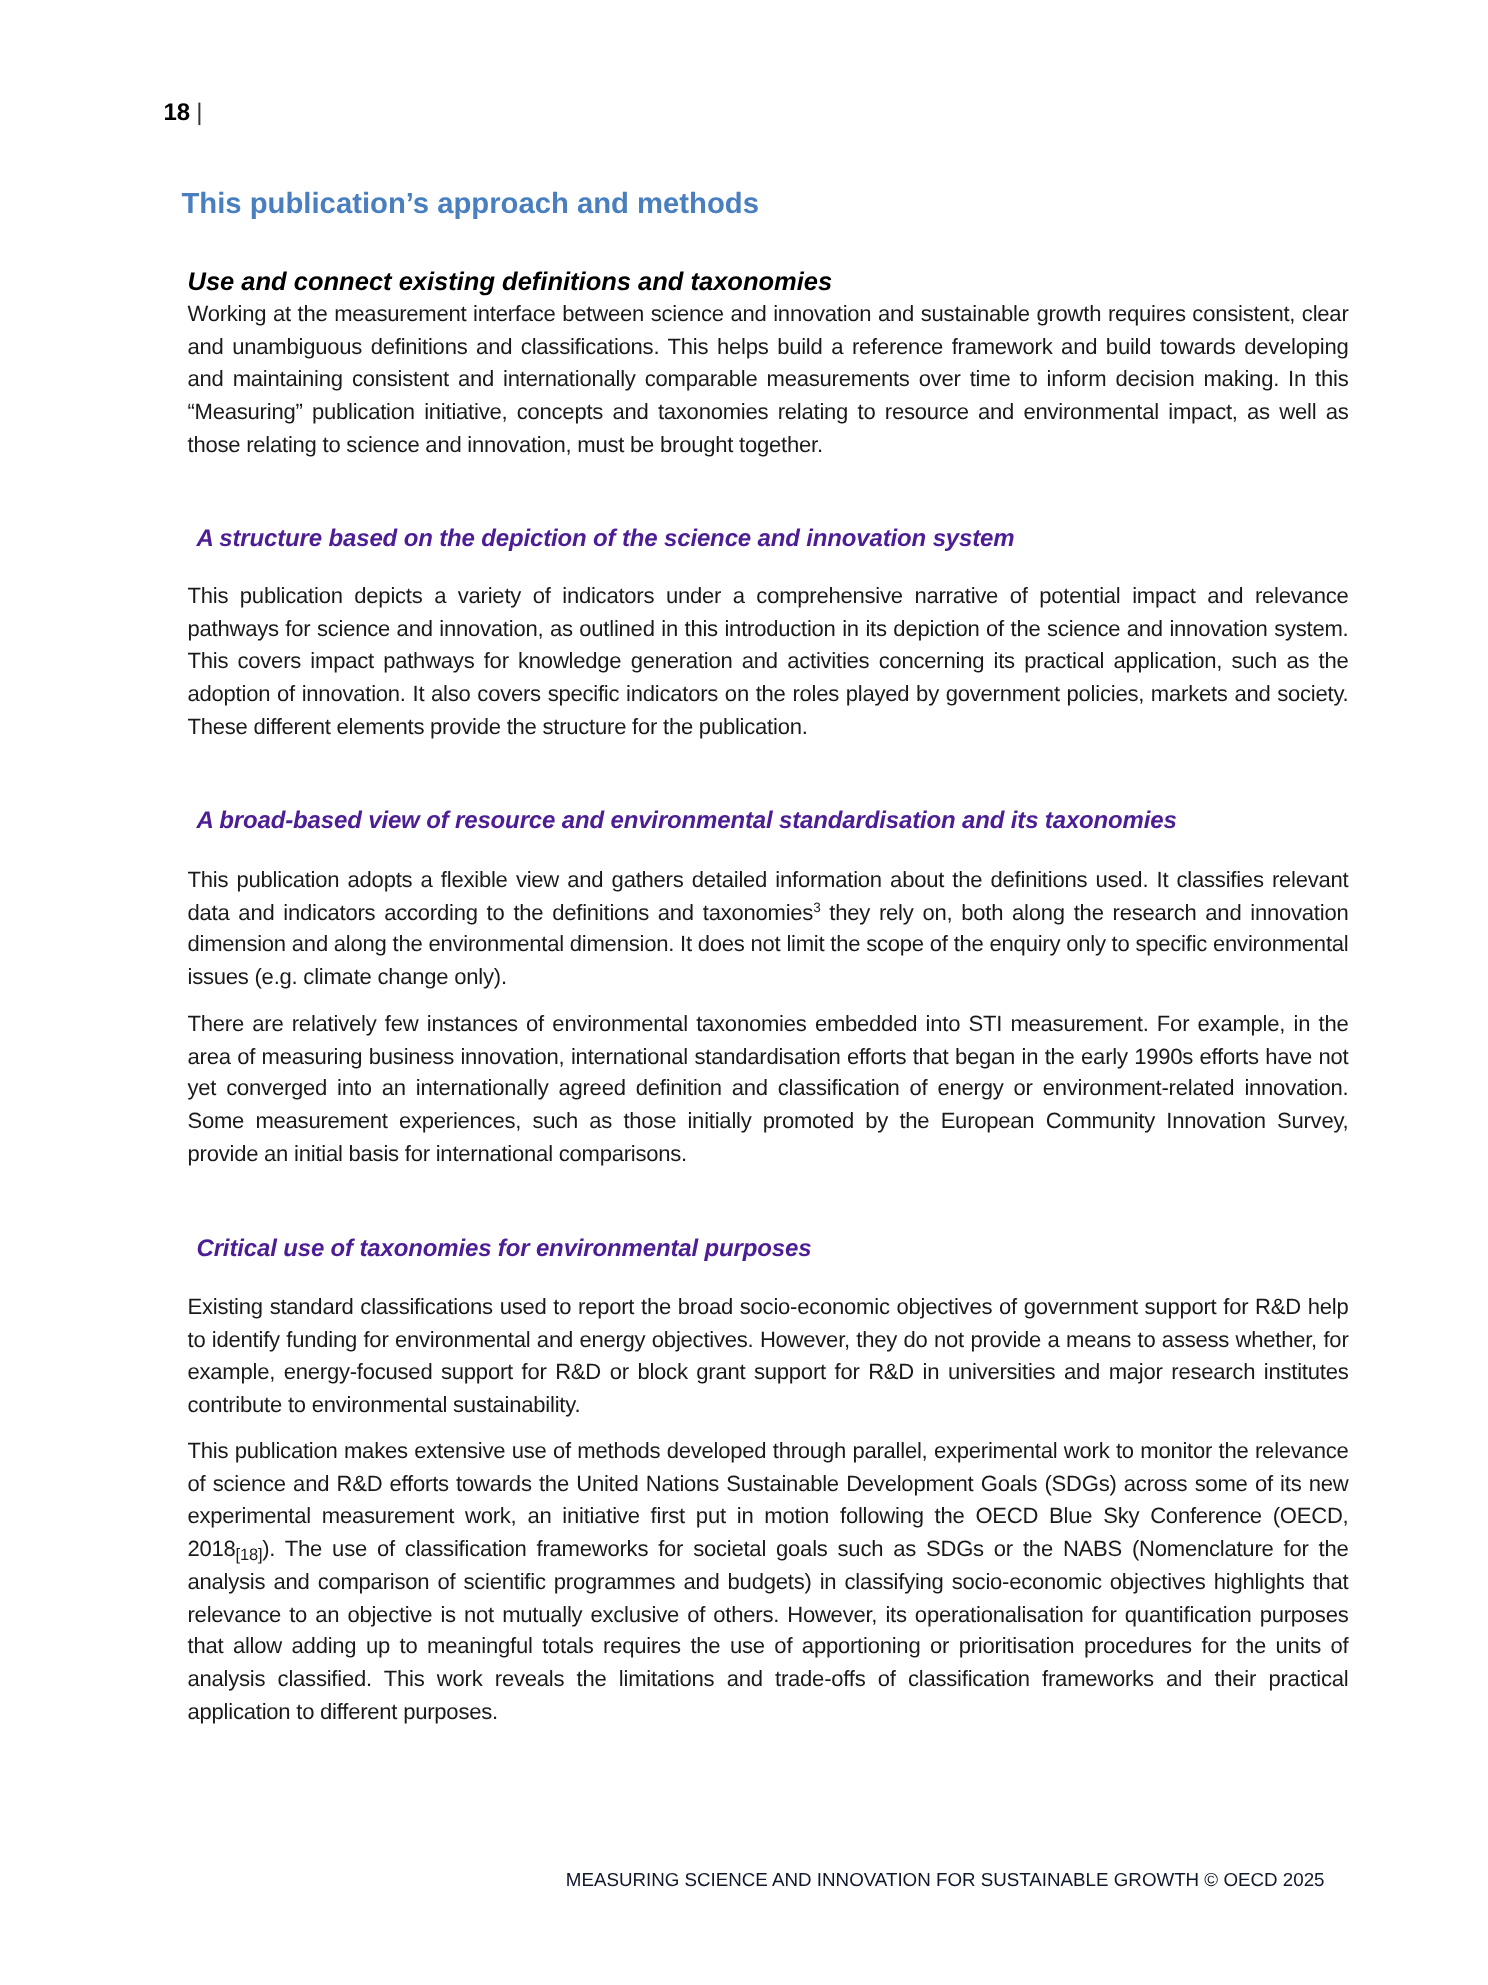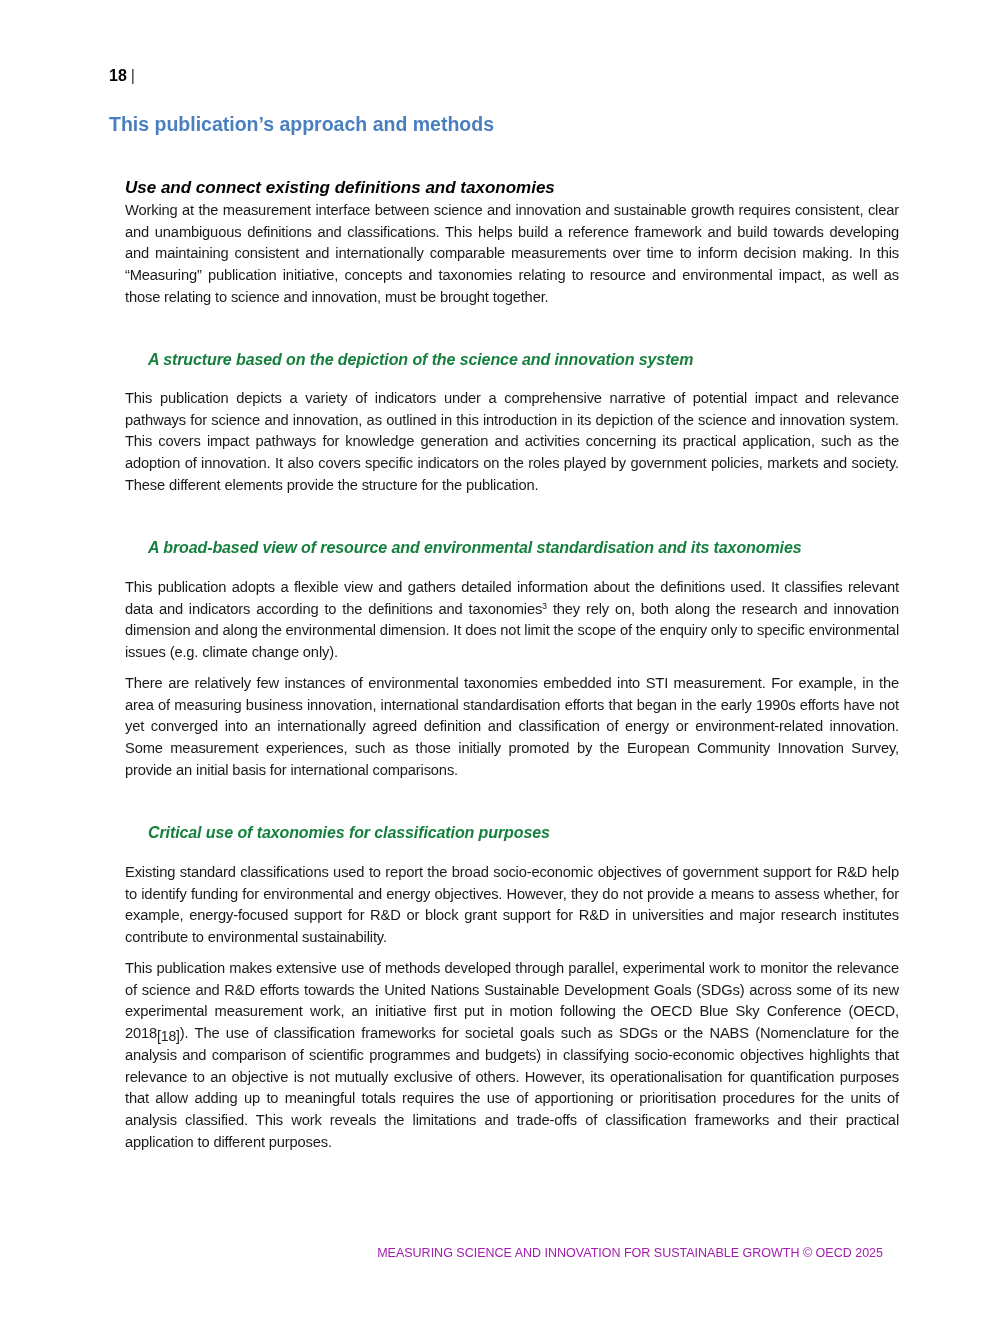--- a/index.html
+++ b/index.html
@@ -1,26 +1,26 @@
 <!DOCTYPE html>
 <html><head>
   <meta charset="utf-8">
   <style>
     html, body { margin: 0; padding: 0; background: #ffffff; }
     body { width: 992px; height: 1323px; position: relative; font-family: "Liberation Sans", sans-serif; color: #1a1a1a; }
     .page { position: absolute; left: 109px; top: 0; width: 774px; }
     .page-num { position: absolute; top: 67px; left: 0; font-size: 16px; font-weight: bold; color: #000; }
     .page-num .bar { font-weight: normal; margin-left: 4px; color: #333; }
-    .title { position: absolute; top: 113px; left: 0; font-size: 19.5px; font-weight: bold; color: #4a7fbf; margin: 0; }
+    .title { position: absolute; top: 113px; left: 0; font-size: 19.5px; font-weight: bold; color: #4a7fbf; margin: 12px; }
     .h2 { position: absolute; top: 162px; left: 0; font-size: 17px; font-weight: bold; font-style: italic; color: #000; margin: 16px; }
-    .h3 { position: absolute; left: 39px; font-size: 16px; font-weight: bold; font-style: italic; color: #15803d; margin: 0; letter-spacing: -0.1px; }
+    .h3 { position: absolute; left: 22px; font-size: 16px; font-weight: bold; font-style: italic; color: #4c1d95; margin: 0; letter-spacing: -0.1px; }
     .p { position: absolute; left: 16px; width: 774px; font-size: 14.7px; line-height: 21.7px; text-align: justify; margin: 0; color: #1a1a1a; letter-spacing: -0.15px; }
     sup { font-size: 9px; line-height: 0; vertical-align: 5px; }
-    sub { font-size: 14px; line-height: 0; vertical-align: -3px; }
-    .footer { position: absolute; top: 1246px; right: 0; font-size: 12.5px; color: #a21caf; white-space: nowrap; }
+    sub { font-size: 11px; line-height: 0; vertical-align: -3px; }
+    .footer { position: absolute; top: 1246px; right: 0; font-size: 12.5px; color: #0f172a; white-space: nowrap; }
   </style>
 </head>
 <body>
 
 <div class="page">
   <div class="page-num">
     <span>18</span><span class="bar">|</span>
   </div>
 
   <h1 class="title">This publication’s approach and methods</h1>
@@ -32,20 +32,20 @@
   <h3 class="h3" style="top:351px">A structure based on the depiction of the science and innovation system</h3>
 
   <p class="p" style="top:388px">This publication depicts a variety of indicators under a comprehensive narrative of potential impact and relevance pathways for science and innovation, as outlined in this introduction in its depiction of the science and innovation system. This covers impact pathways for knowledge generation and activities concerning its practical application, such as the adoption of innovation. It also covers specific indicators on the roles played by government policies, markets and society. These different elements provide the structure for the publication.</p>
 
   <h3 class="h3" style="top:539px">A broad-based view of resource and environmental standardisation and its taxonomies</h3>
 
   <p class="p" style="top:577px"><span>This publication adopts a flexible view and gathers detailed information about the definitions used. It classifies relevant data and indicators according to the definitions and taxonomies</span><sup>3</sup><span> they rely on, both along the research and innovation dimension and along the environmental dimension. It does not limit the scope of the enquiry only to specific environmental issues (e.g. climate change only).</span></p>
 
   <p class="p" style="top:673px">There are relatively few instances of environmental taxonomies embedded into STI measurement. For example, in the area of measuring business innovation, international standardisation efforts that began in the early 1990s efforts have not yet converged into an internationally agreed definition and classification of energy or environment-related innovation. Some measurement experiences, such as those initially promoted by the European Community Innovation Survey, provide an initial basis for international comparisons.</p>
 
-  <h3 class="h3" style="top:824px">Critical use of taxonomies for classification purposes</h3>
+  <h3 class="h3" style="top:824px">Critical use of taxonomies for environmental purposes</h3>
 
   <p class="p" style="top:862px">Existing standard classifications used to report the broad socio-economic objectives of government support for R&amp;D help to identify funding for environmental and energy objectives. However, they do not provide a means to assess whether, for example, energy-focused support for R&amp;D or block grant support for R&amp;D in universities and major research institutes contribute to environmental sustainability.</p>
 
   <p class="p" style="top:958px"><span>This publication makes extensive use of methods developed through parallel, experimental work to monitor the relevance of science and R&amp;D efforts towards the United Nations Sustainable Development Goals (SDGs) across some of its new experimental measurement work, an initiative first put in motion following the OECD Blue Sky Conference (OECD, 2018</span><sub>[18]</sub><span>). The use of classification frameworks for societal goals such as SDGs or the NABS (Nomenclature for the analysis and comparison of scientific programmes and budgets) in classifying socio-economic objectives highlights that relevance to an objective is not mutually exclusive of others. However, its operationalisation for quantification purposes that allow adding up to meaningful totals requires the use of apportioning or prioritisation procedures for the units of analysis classified. This work reveals the limitations and trade-offs of classification frameworks and their practical application to different purposes.</span></p>
 
   <div class="footer">MEASURING SCIENCE AND INNOVATION FOR SUSTAINABLE GROWTH © OECD 2025</div>
 </div>
 
 </body></html>

